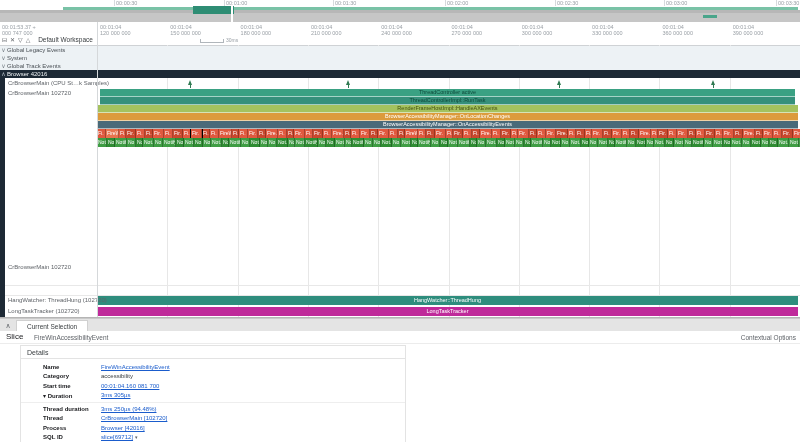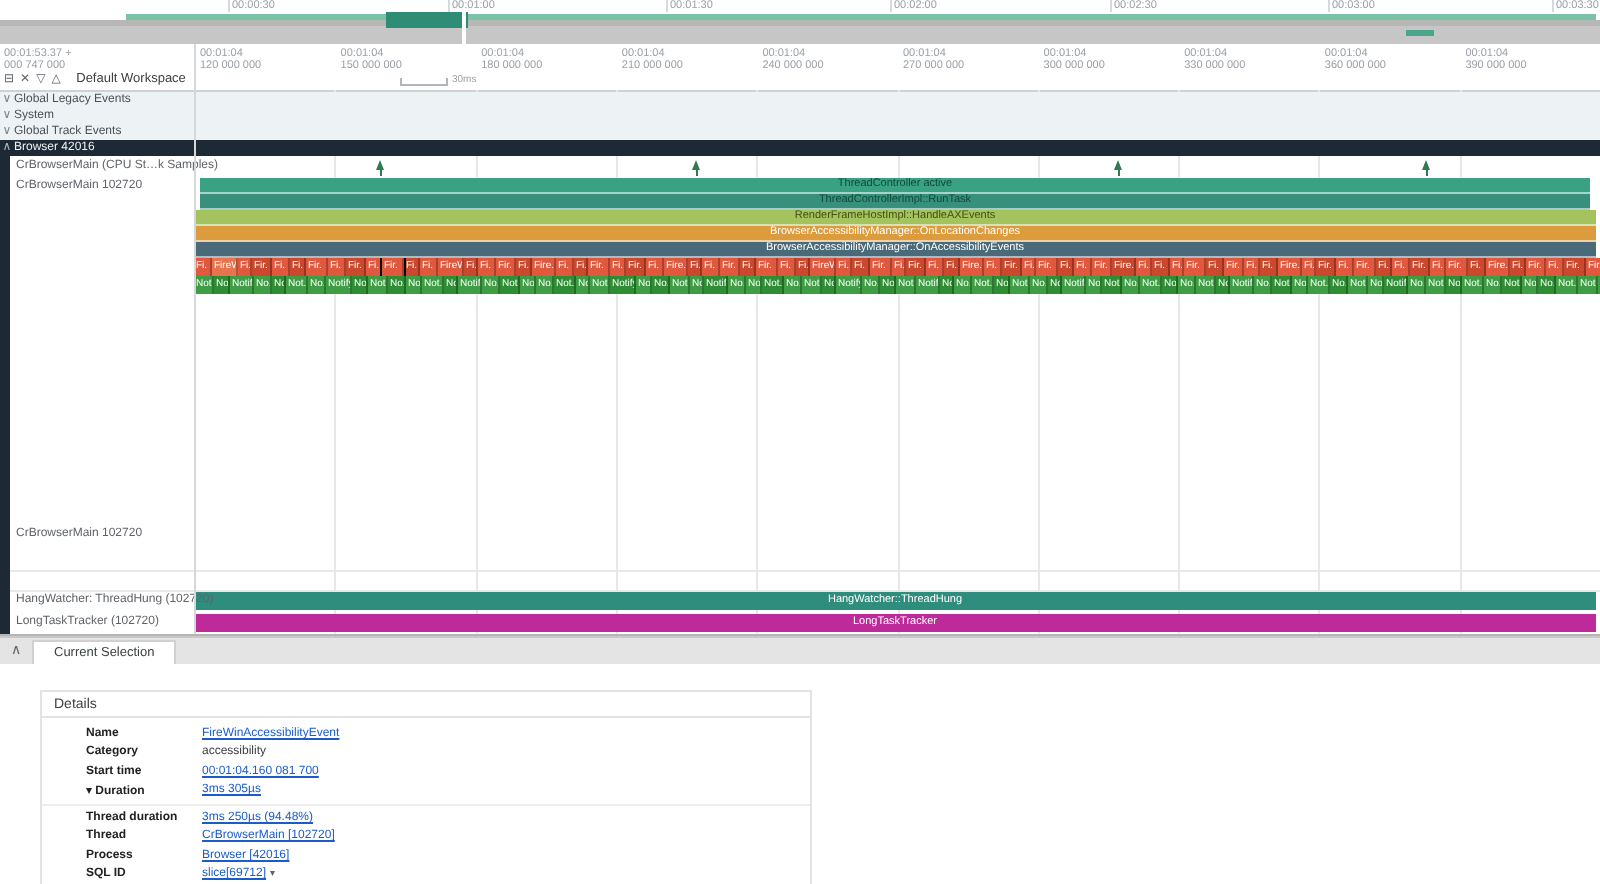--- a/index.html
+++ b/index.html
@@ -372,20 +372,25 @@
   <div class="hline" id="hl-295"></div>
   <div class="asyncbar" id="hang-bar">HangWatcher::ThreadHung</div>
   <div class="asyncbar" id="long-bar">LongTaskTracker</div>
   <div id="tracks-bottom"></div>
 
   <div id="tabstrip">
     <div id="tab-collapse">∧</div>
     <div id="tab-current">Current Selection</div>
   </div>
 
+  <div id="sliceheader">
+    <span id="slice-kind">Slice</span>
+    <span id="slice-name">FireWinAccessibilityEvent</span>
+    <span id="ctx-options">Contextual Options</span>
+  </div>
 
   <div id="details-panel">
     <div id="details-title">Details</div>
     <div id="details-rows">
         <div class="d-row">
           <div class="d-label">Name</div>
           <div class="d-value link">FireWinAccessibilityEvent</div>
         </div>
         <div class="d-row">
           <div class="d-label">Category</div>

